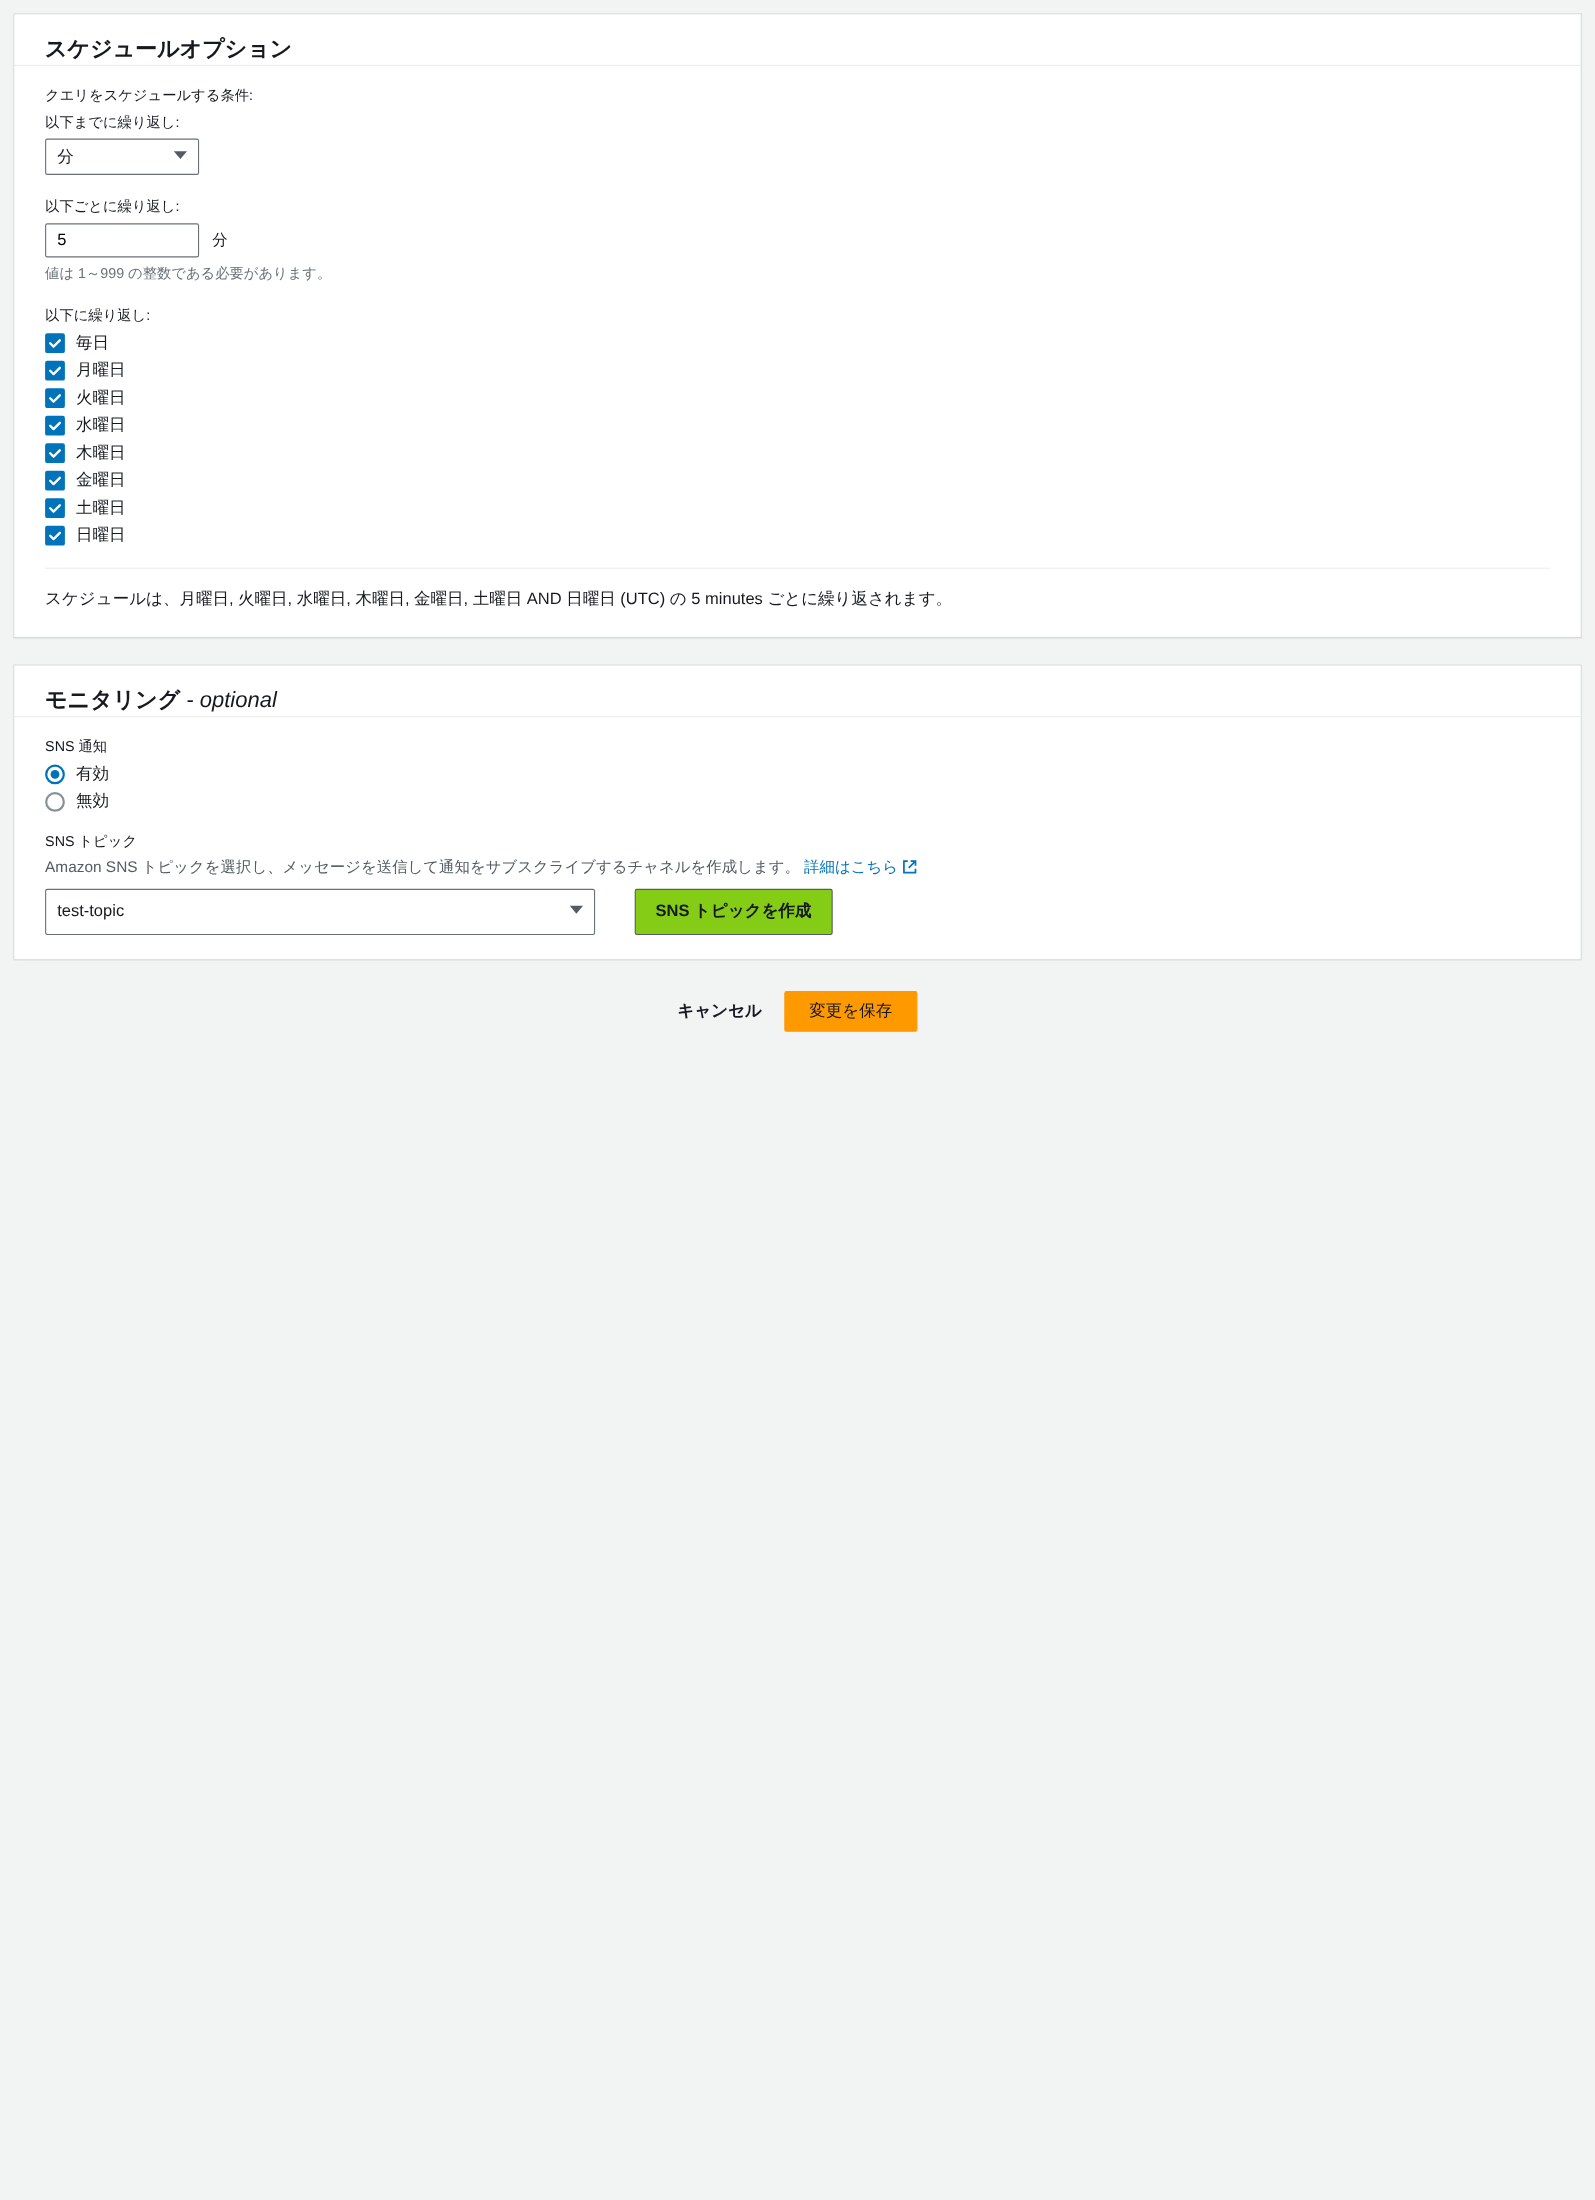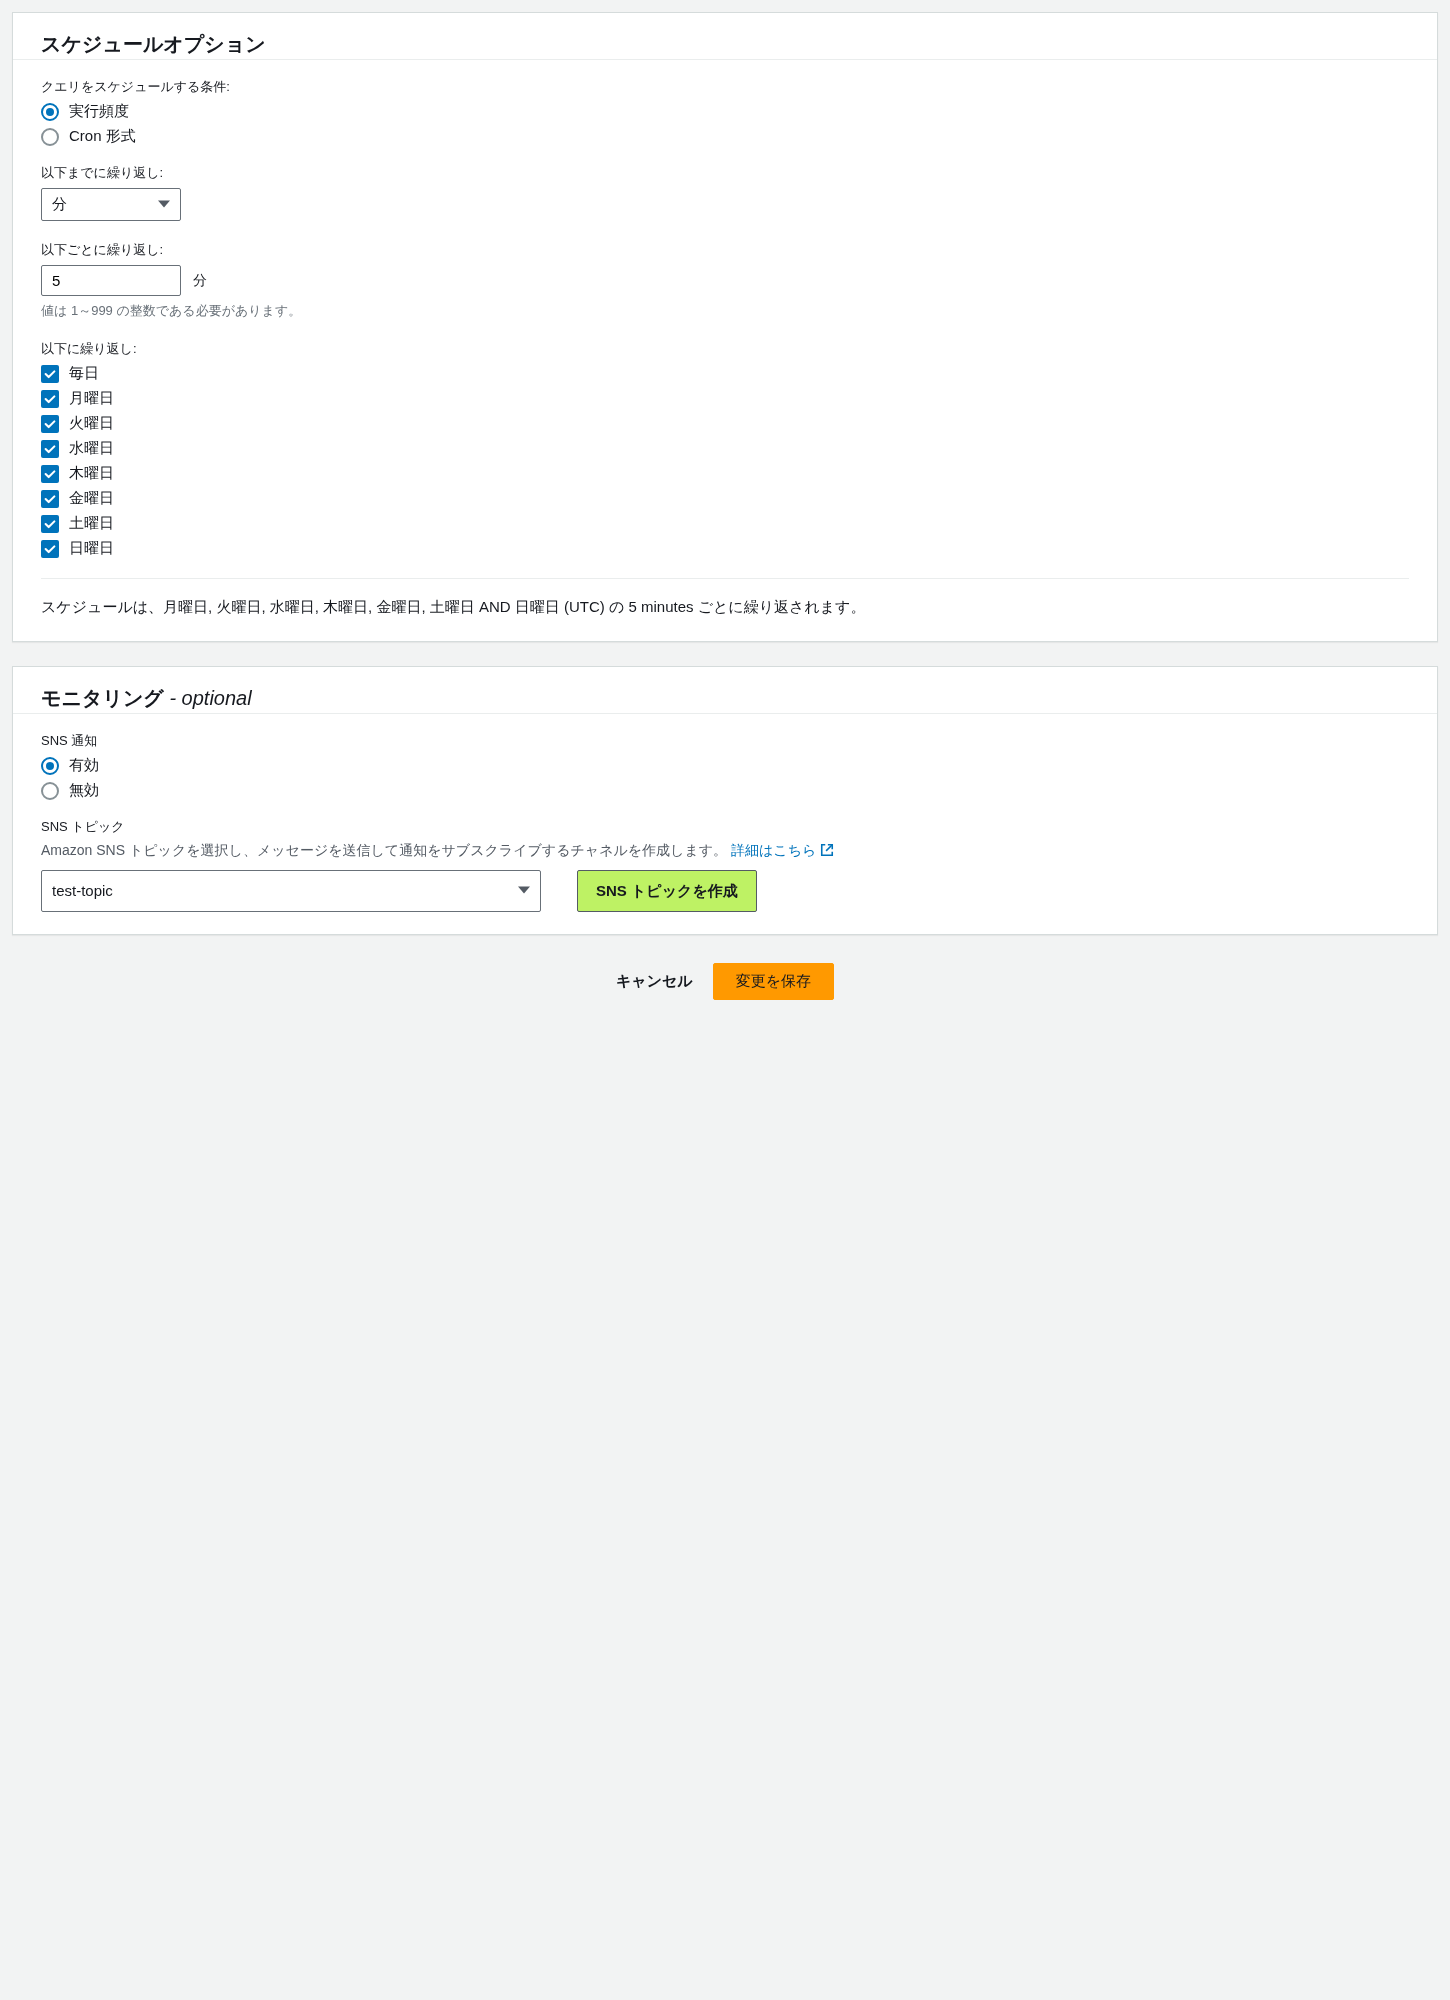--- a/index.html
+++ b/index.html
@@ -133,21 +133,21 @@
     vertical-align: -2px;
     margin-left: 4px;
   }
   .topic-row {
     display: flex;
     gap: 36px;
     align-items: stretch;
   }
   .btn {
     border: 1px solid #545b64;
-    background: #bef264;
+    background: #84cc16;
     padding: 10px 18px;
     font-size: 15px;
     font-weight: 700;
     cursor: pointer;
     border-radius: 2px;
     color: #16191f;
     line-height: 1.3;
     max-width: 190px;
     text-align: left;
   }
@@ -181,30 +181,20 @@
 </head>
 <body>
 
 <div class="panel">
   <div class="panel-header">
     <div class="panel-title">スケジュールオプション</div>
   </div>
   <div class="panel-body">
 
     <div class="field-label">クエリをスケジュールする条件:</div>
-    <div class="radio-group">
-      <div class="radio-row">
-        <span class="radio selected"></span>
-        <span>実行頻度</span>
-      </div>
-      <div class="radio-row">
-        <span class="radio"></span>
-        <span>Cron 形式</span>
-      </div>
-    </div>
 
     <div class="section-gap">
       <div class="field-label">以下までに繰り返し:</div>
       <div class="select">
         <span>分</span>
         <span class="caret">
           <svg viewBox="0 0 10 6">
               <path d="M0 0 L5 6 L10 0 Z" fill="#545b64"></path>
             </svg>
         </span>

